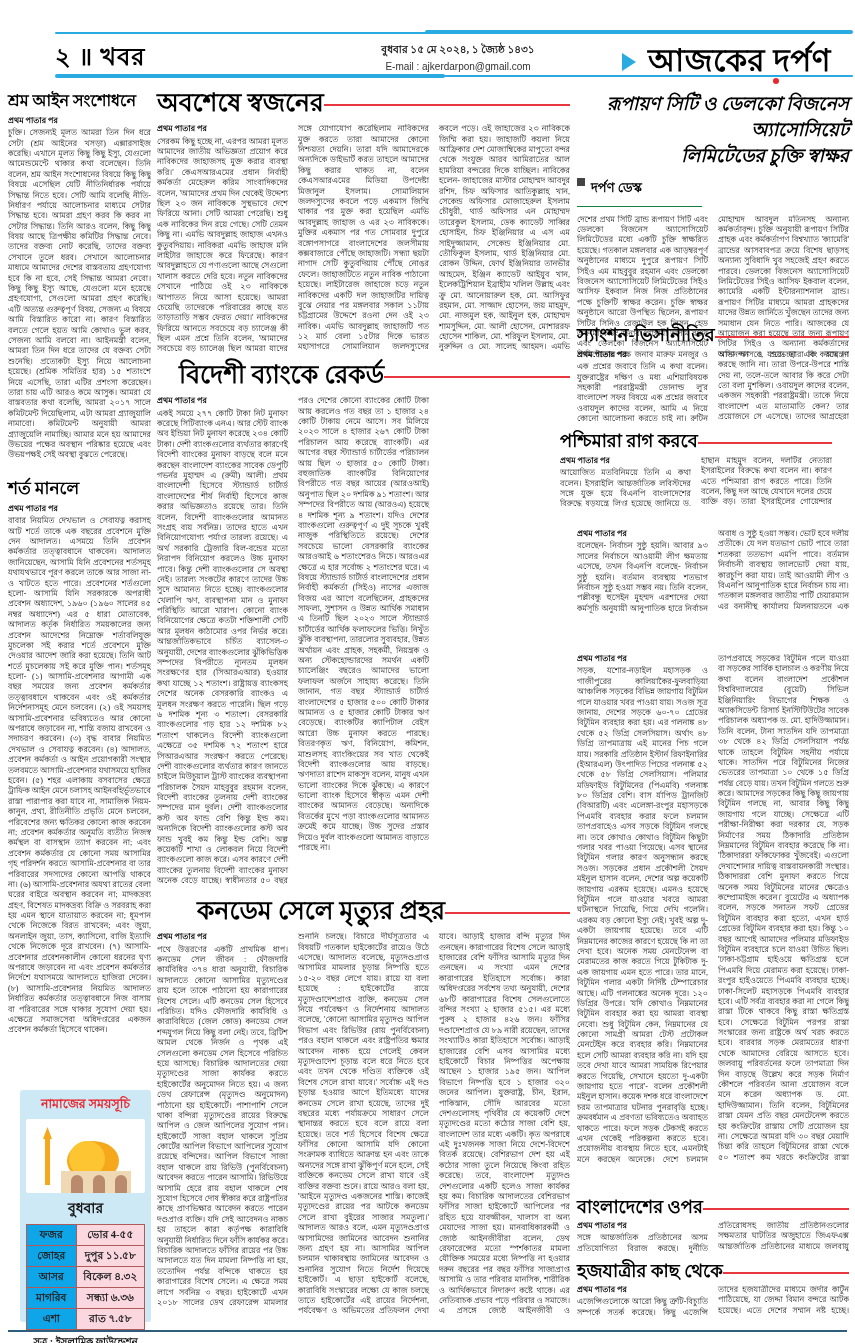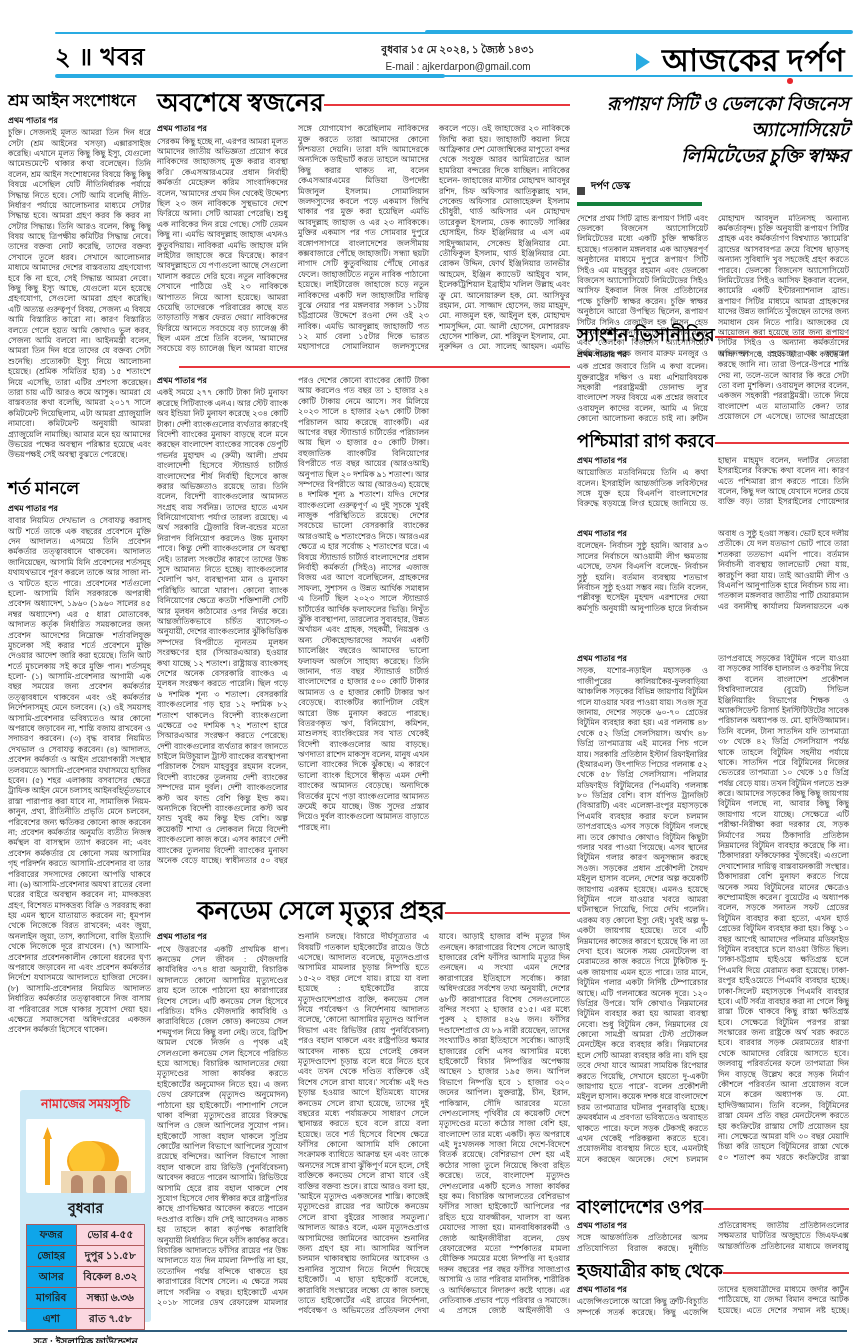--- a/index.html
+++ b/index.html
@@ -6,35 +6,35 @@
   body{width:855px;height:1343px;position:relative;background:#ffffff;
        font-family:"Liberation Serif","DejaVu Serif",serif;color:#111;}
   .abs{position:absolute;}
   
   .rule{position:absolute;left:55px;width:798px;height:5px;}
   .rule .seg{position:absolute;background:#29ABE2;border-radius:2px;}
   .page-label{position:absolute;left:55px;top:38px;font-size:24px;font-weight:bold;color:#000;letter-spacing:1px;}
   .date-block{position:absolute;left:328px;top:42px;width:260px;text-align:center;}
   .date-line{font-size:10.5px;color:#222;font-weight:bold;}
   .email-line{font-size:10px;color:#333;margin-top:2px;font-family:"Liberation Sans",sans-serif;}
-  .masthead{position:absolute;right:10px;top:36px;display:flex;align-items:center;gap:12px;}
+  .masthead{position:absolute;right:24px;top:36px;display:flex;align-items:center;gap:12px;}
   .mast-arrow{width:0;height:0;border-top:9px solid transparent;border-bottom:9px solid transparent;border-left:14px solid #29ABE2;}
   .mast-title{font-size:31px;font-weight:bold;color:#000;position:relative;letter-spacing:0.5px;}
   .mast-dot{position:absolute;right:52px;bottom:4px;width:6px;height:6px;border-radius:50%;background:#E8262D;}
   
   .headline{font-weight:bold;color:#000;line-height:1.05;}
   .head-row{display:flex;align-items:center;gap:0;}
   .head-row .redline{flex:1;height:2px;background:#E8373D;margin-top:4px;}
   .cont{display:block;font-weight:bold;font-size:8px;margin-bottom:2px;color:#000;}
   .body-txt{text-align:justify;}
   .art-body{column-gap:10px;column-fill:auto;overflow:hidden;font-size:8px;line-height:1.3;color:#1a1a1a;text-align:justify;}
   .cols3{column-count:3;}
   .cols2{column-count:2;}
-  .byline{font-size:10px;font-weight:bold;color:#000;display:flex;align-items:flex-end;gap:6px;
-          border-bottom:4px solid #15803d;padding-bottom:7px;width:125px;}
+  .byline{font-size:13px;font-weight:bold;color:#000;display:flex;align-items:flex-start;gap:6px;
+          border-bottom:1px solid #15803d;padding-bottom:7px;width:125px;}
   .byline .sq{width:8px;height:8px;background:#444;display:inline-block;}
   
   .prayer{position:absolute;left:20px;top:1090px;width:131px;height:232px;background:#CDE9F6;border-radius:3px;
           box-sizing:border-box;padding:5px 6px;font-family:"Liberation Serif",serif;}
   .prayer-title{color:#E8262D;font-weight:bold;font-size:12.5px;text-align:center;}
   .prayer-img{background:#fff;height:74px;margin-top:4px;border-radius:2px;display:flex;align-items:flex-end;justify-content:center;overflow:hidden;}
   .prayer-day{font-size:14px;font-weight:bold;text-align:center;margin:4px 0 3px;}
   .ptable{width:100%;border-collapse:collapse;font-size:10.5px;font-weight:bold;color:#222;}
   .ptable td{border:1px solid #B05A5A;padding:1.5px 3px;text-align:center;}
   .ptable td.nm{background:#0ea5e9;width:42%;}
@@ -130,20 +130,21 @@
     <span class="redline"></span>
   </div>
   <div class="art-body cols3" style="height:234px;margin-top:8px;">
     <span class="cont">প্রথম পাতার পর</span>
     <span class="body-txt">সেরকম কিছু হচ্ছে না, এরপর আমরা মূলত আমাদের জাতীয় অভিজ্ঞতা প্রয়োগ করে নাবিকদের জাহাজসহ মুক্ত করার ব্যবস্থা করি।' কেএসআরএমের প্রধান নির্বাহী কর্মকর্তা মেহেরুল করিম সাংবাদিকদের বলেন, 'আমাদের প্রথম দিন থেকেই উদ্দেশ্য ছিল ২৩ জন নাবিককে সুস্থভাবে দেশে ফিরিয়ে আনা। সেটি আমরা পেরেছি। শুধু এক নাবিকের দিন রয়ে গেছে। সেটি তেমন কিছু না। এমভি আবদুল্লাহ জাহাজ এখনও কুতুবদিয়ায়। নাবিকরা এমভি জাহাজ মনি লাইটার জাহাজে করে ফিরেছে। কারণ আবদুল্লাহতে যে পণ্যগুলো আছে সেগুলো খালাস করতে দেরি হবে। নতুন নাবিকদের সেখানে পাঠিয়ে ওই ২৩ নাবিককে আপাতত নিয়ে আসা হয়েছে। আমরা চেয়েছি তাদেরকে পরিবারের কাছে যত তাড়াতাড়ি সম্ভব ফেরত দেয়া।' নাবিকদের ফিরিয়ে আনতে সবচেয়ে বড় চ্যালেঞ্জ কী ছিল এমন প্রশ্নে তিনি বলেন, 'আমাদের সবচেয়ে বড় চ্যালেঞ্জ ছিল আমরা যাদের সঙ্গে যোগাযোগ করেছিলাম নাবিকদের মুক্ত করতে তারা আমাদের কোনো নিশ্চয়তা দেয়নি। তারা যদি আমাদেরকে অন্যদিকে ডাইভার্ট করত তাহলে আমাদের কিছু করার থাকত না, বলেন কেএসআরএমের মিডিয়া উপদেষ্টা মিজানুল ইসলাম। সোমালিয়ান জলদস্যুদের কবলে পড়ে একমাস জিম্মি থাকার পর মুক্ত করা হয়েছিল এমভি আবদুল্লাহ জাহাজ ও এর ২৩ নাবিককে। মুক্তির একমাস পর গত সোমবার দুপুরে বঙ্গোপসাগরে বাংলাদেশের জলসীমায় কক্সবাজারে পৌঁছে জাহাজটি। সন্ধ্যা ছয়টা নাগাদ সেটি কুতুবদিয়ায় পৌঁছে নোঙর ফেলে। জাহাজটিতে নতুন নাবিক পাঠানো হয়েছে। লাইটারেজ জাহাজে চড়ে নতুন নাবিকদের একটি দল জাহাজটির দায়িত্ব বুঝে নেয়ার পর মঙ্গলবার সকাল ১১টায় চট্টগ্রামের উদ্দেশে রওনা দেন ওই ২৩ নাবিক। এমভি আবদুল্লাহ জাহাজটি গত ১২ মার্চ বেলা ১৫টার দিকে ভারত মহাসাগরে সোমালিয়ান জলদস্যুদের কবলে পড়ে। ওই জাহাজের ২৩ নাবিককে জিম্মি করা হয়। জাহাজটি কয়লা নিয়ে আফ্রিকার দেশ মোজাম্বিকের মাপুতো বন্দর থেকে সংযুক্ত আরব আমিরাতের আল হামরিয়া বন্দরের দিকে যাচ্ছিল। নাবিকের হলেন- জাহাজের মাস্টার মোহাম্মদ আবদুর রশিদ, চিফ অফিসার আতিকুল্লাহ খান, সেকেন্ড অফিসার মোজাহেরুল ইসলাম চৌধুরী, থার্ড অফিসার এন মোহাম্মদ তারেকুল ইসলাম, ডেক ক্যাডেট সাব্বির হোসাইন, চিফ ইঞ্জিনিয়ার এ এস এম সাইদুজ্জামান, সেকেন্ড ইঞ্জিনিয়ার মো. তৌফিকুল ইসলাম, থার্ড ইঞ্জিনিয়ার মো. রোকন উদ্দিন, ফোর্থ ইঞ্জিনিয়ার তানভীর আহমেদ, ইঞ্জিন ক্যাডেট আইয়ুব খান, ইলেকট্রিশিয়ান ইব্রাহীম খলিল উল্লাহ এবং ক্রু মো. আনোয়ারুল হক, মো. আসিফুর রহমান, মো. সাজ্জাদ হোসেন, জয় মাহমুদ, মো. নাজমুল হক, আইনুল হক, মোহাম্মদ শামসুদ্দিন, মো. আলী হোসেন, মোশাররফ হোসেন শাকিল, মো. শরিফুল ইসলাম, মো. নুরুদ্দিন ও মো. সালেহ আহমদ। এমভি আবদুল্লাহর মালিকপক্ষ বরাবরই আশাবাদী ছিলেন। তারা ইউরোপীয় ইউনিয়ন ও ভারতীয় নৌবাহিনীর কমান্ডো অভিযানের বিরোধিতা করে বলেছিলেন, কোনো রক্তের বিনিময়ে তারা জাহাজ ফেরত চান না। আলাপ-আলোচনা এবং দস্যুদের সন্তুষ্ট করেই তারা সবাইকে নিরাপদে দেশে ফেরাতে চান। অবশেষে বীমা কোম্পানিসহ মধ্যস্থতাকারীদের সহায়তায় বিপুল অর্থের মুক্তিপণ দিয়ে ৩৩ দিনের মাথায় নাবিকদের মুক্ত করা হয়। মুক্তিপণ পরিশোধের পর গত ১৩ এপ্রিল বাংলাদেশ সময় রাত ৩টা ৮ মিনিটে জিম্মি জাহাজ এমভি আবদুল্লাহ থেকে নেমে যায় সোমালিয়ার জলদস্যুরা। জলদস্যুরা নেমে যাওয়ার পরই জাহাজটি সংযুক্ত আরব আমিরাতের আল হামরিয়া বন্দরের উদ্দেশে রওনা দেয়। ইউরোপীয় ইউনিয়নের দুটি যুদ্ধজাহাজ এমভি আবদুল্লাহকে জলদস্যুদের নিয়ন্ত্রিত উপকূল থেকে সোমালিয়ার সীমানা পার করে দেয়। জাহাজটি ২১ এপ্রিল বাংলাদেশ সময় বিকেল সাড়ে চারটায় আল হামরিয়া বন্দরের বহির্নোঙরে পৌঁছে। পরদিন সন্ধ্যা সোয়া ৭টায় নোঙর করে জেটিতে। সেখানে ৫৫ হাজার মেট্রিকটন কয়লা খালাসের পর ২৭ এপ্রিল সন্ধ্যায় সেটি চুনাপাথর বোঝাই করার জন্য মিনা সাকার বন্দরে যায়। চুনাপাথর বোঝাই করে আরব আমিরাতের ফুজাইরা বন্দর থেকে জ্বালানি নিয়ে ৩০ এপ্রিল জাহাজটি দেশের উদ্দেশে রওনা দেয়।</span>
   </div>
 </div>
 
 <div class="abs" style="left:157px;top:362px;width:413px;">
   <div class="head-row" style="padding-left:22px;">
+    <span class="headline" style="font-size:25px;">বিদেশী ব্যাংকে রেকর্ড</span>
     <span class="redline"></span>
   </div>
   <div class="art-body cols3" style="height:496px;margin-top:8px;">
     <span class="cont">প্রথম পাতার পর</span>
     <span class="body-txt">একই সময়ে ২৭৭ কোটি টাকা নিট মুনাফা করেছে সিটিব্যাংক এনএ। আর স্টেট ব্যাংক অব ইন্ডিয়া নিট মুনাফা করেছে ২৩৪ কোটি টাকা। দেশী ব্যাংকগুলোর ব্যর্থতার কারণেই বিদেশী ব্যাংকের মুনাফা বাড়ছে বলে মনে করছেন বাংলাদেশ ব্যাংকের সাবেক ডেপুটি গভর্নর মুহাম্মদ এ (রুমী) আলী। প্রথম বাংলাদেশী হিসেবে স্ট্যান্ডার্ড চার্টার্ড বাংলাদেশের শীর্ষ নির্বাহী হিসেবে কাজ করার অভিজ্ঞতাও রয়েছে তার। তিনি বলেন, বিদেশী ব্যাংকগুলোর আমানত সংগ্রহ ব্যয় সর্বনিম্ন। তাদের হাতে এখন বিনিয়োগযোগ্য পর্যাপ্ত তারল্য রয়েছে। এ অর্থ সরকারি ট্রেজারি বিল-বন্ডের মতো নিরাপদ বিনিয়োগ করলেও উচ্চ মুনাফা পাবে। কিন্তু দেশী ব্যাংকগুলোর সে অবস্থা নেই। তারল্য সংকটের কারণে তাদের উচ্চ সুদে আমানত নিতে হচ্ছে। ব্যাংকগুলোর খেলাপি ঋণ, ব্যবস্থাপনা মান ও মুনাফা পরিস্থিতি আরো খারাপ। কোনো ব্যাংক বিনিয়োগের ক্ষেত্রে কতটা শক্তিশালী সেটি আর মূলধন কাঠামোর ওপর নির্ভর করে। আন্তর্জাতিকভাবে চর্চিত ব্যাসেল-৩ অনুযায়ী, দেশের ব্যাংকগুলোর ঝুঁকিভিত্তিক সম্পদের বিপরীতে ন্যূনতম মূলধন সংরক্ষণের হার (সিআরএআর) হওয়ার কথা যাচ্ছে ১২ শতাংশ। রাষ্ট্রায়ত্ত ব্যাংকসহ দেশের অনেক বেসরকারি ব্যাংকও এ মূলধন সংরক্ষণ করতে পারেনি। ছিল গড়ে ৬ দশমিক শূন্য ৩ শতাংশ। বেসরকারি ব্যাংকগুলোর গড় হার ১২ দশমিক ৮২ শতাংশ থাকলেও বিদেশী ব্যাংকগুলো এক্ষেত্রে ৩৫ দশমিক ৭২ শতাংশ হারে সিআরএআর সংরক্ষণ করতে পেরেছে। দেশী ব্যাংকগুলোর ব্যর্থতার কারণ জানতে চাইলে মিউচুয়াল ট্রাস্ট ব্যাংকের ব্যবস্থাপনা পরিচালক সৈয়দ মাহবুবুর রহমান বলেন, বিদেশী ব্যাংকের তুলনায় দেশী ব্যাংকের সম্পদের মান দুর্বল। দেশী ব্যাংকগুলোর কস্ট অব ফান্ড বেশি কিন্তু ইল্ড কম। অন্যদিকে বিদেশী ব্যাংকগুলোর কস্ট অব ফান্ড খুবই কম কিন্তু ইল্ড বেশি। অল্প কয়েকটি শাখা ও লোকবল নিয়ে বিদেশী ব্যাংকগুলো কাজ করে। এসব কারণে দেশী ব্যাংকের তুলনায় বিদেশী ব্যাংকের মুনাফা অনেক বেড়ে যাচ্ছে। স্বাধীনতার ৫০ বছর পরও দেশের কোনো ব্যাংকের কোটি টাকা আয় করলেও গত বছর তা ১ হাজার ২৪ কোটি টাকায় নেমে আসে। সব মিলিয়ে ২০২৩ সালে ৪ হাজার ২৬৭ কোটি টাকা পরিচালন আয় করেছে ব্যাংকটি। এর আগের বছর স্ট্যান্ডার্ড চার্টার্ডের পরিচালন আয় ছিল ৩ হাজার ৫০ কোটি টাকা। বহুজাতিক ব্যাংকটির বিনিয়োগের বিপরীতে গত বছর আয়ের (আরওআই) অনুপাত ছিল ২০ দশমিক ৯১ শতাংশ। আর সম্পদের বিপরীতে আয় (আরওএ) হয়েছে ৪ দশমিক শূন্য ৯ শতাংশ। যদিও দেশের ব্যাংকগুলো গুরুত্বপূর্ণ এ দুই সূচকে খুবই নাজুক পরিস্থিতিতে রয়েছে। দেশের সবচেয়ে ভালো বেসরকারি ব্যাংকের আরওআই ৬ শতাংশেরও নিচে। আরওএর ক্ষেত্রে এ হার সর্বোচ্চ ২ শতাংশের ঘরে। এ বিষয়ে স্ট্যান্ডার্ড চার্টার্ড বাংলাদেশের প্রধান নির্বাহী কর্মকর্তা (সিইও) নাসের এজাজ বিজয় এর আগে বলেছিলেন, গ্রাহকদের সাফল্য, সুশাসন ও উন্নত আর্থিক সমাধান এ তিনটি ছিল ২০২৩ সালে স্ট্যান্ডার্ড চার্টার্ডের আর্থিক ফলাফলের ভিত্তি। নিখুঁত ঝুঁকি ব্যবস্থাপনা, তারল্যের সুব্যবহার, উন্নত অর্থায়ন এবং গ্রাহক, সহকর্মী, নিয়ন্ত্রক ও অন্য স্টেকহোল্ডারদের সমর্থন একটি চ্যালেঞ্জিং বছরেও আমাদের ভালো ফলাফল অর্জনে সাহায্য করেছে। তিনি জানান, গত বছর স্ট্যান্ডার্ড চার্টার্ড বাংলাদেশের ৫ হাজার ৫০০ কোটি টাকার আমানত ও ৫ হাজার কোটি টাকার ঋণ বেড়েছে। ব্যাংকটির ক্যাপিটাল বেইস আরো উচ্চ মুনাফা করতে পারছে। বিতরণকৃত ঋণ, বিনিয়োগ, কমিশন, মাশুলসহ ব্যাংকিংয়ের সব খাত থেকেই বিদেশী ব্যাংকগুলোর আয় বাড়ছে। ঋণদাতা রাশেদ মাকসুদ বলেন, মানুষ এখন ভালো ব্যাংকের দিকে ঝুঁকছে। এ কারণে ভালো ব্যাংক হিসেবে স্বীকৃত এমন দেশী ব্যাংকের আমানত বেড়েছে। অন্যদিকে বিতর্কের মুখে পড়া ব্যাংকগুলোর আমানত ক্রমেই কমে যাচ্ছে। উচ্চ সুদের প্রস্তাব দিয়েও দুর্বল ব্যাংকগুলো আমানত বাড়াতে পারছে না।</span>
   </div>
 </div>
 
 <div class="abs" style="left:157px;top:898px;width:413px;">
   <div class="head-row" style="padding-left:40px;">
@@ -174,21 +175,21 @@
   <div class="head-row">
     <span class="headline" style="font-size:18px;">স্যাংশন-ভিসানীতির</span>
     <span class="redline"></span>
   </div>
   <div class="art-body cols2" style="height:76px;margin-top:5px;">
     <span class="cont">প্রথম পাতার পর</span>
     <span class="body-txt">এক প্রশ্নের জবাবে তিনি এ কথা বলেন। যুক্তরাষ্ট্রের দক্ষিণ ও মধ্য এশিয়াবিষয়ক সহকারী পররাষ্ট্রমন্ত্রী ডোনাল্ড লু'র বাংলাদেশ সফর বিষয়ে এক প্রশ্নের জবাবে ওবায়দুল কাদের বলেন, আমি এ নিয়ে কোনো আলোচনা করতে চাই না। রুটিন আসা আসবে, যাবে। তারা কি করছে না করছে জানি না। তারা উপরে-উপরে শাস্তি দেয় না, তলে-তলে আবার কি করে সেটা তো বলা মুশকিল। ওবায়দুল কাদের বলেন, একজন সহকারী পররাষ্ট্রমন্ত্রী। তাকে নিয়ে বাংলাদেশ এত মাতামাতি কেন? তার প্রয়োজনে সে এসেছে। তাদের আগ্রহেরা আছে। সম্পর্ক যখন থাকে সম্পর্কের বিভিন্ন বিষয় নিয়ে আলাপ-আলোচনা থাকে। তো সেটা তারা করতে আসছেন। আমরা দাওয়াত করে ডাকিনি আনছি না। সাংবাদিকদের আরেক প্রশ্নের জবাবে ওবায়দুল কাদের বলেন, আমরা কোনো প্রকার স্যাংশন, ভিসানীতি এগুলোর কেয়ার করি না।</span>
   </div>
 </div>
 
-<div class="abs" style="left:577px;top:432px;width:272px;">
+<div class="abs" style="left:560px;top:432px;width:272px;">
   <div class="head-row">
     <span class="headline" style="font-size:18px;">পশ্চিমারা রাগ করবে</span>
     <span class="redline"></span>
   </div>
   <div class="art-body cols2" style="height:62px;margin-top:5px;">
     <span class="cont">প্রথম পাতার পর</span>
     <span class="body-txt">আয়োজিত মতবিনিময়ে তিনি এ কথা বলেন। ইসরাইলি আন্তর্জাতিক লবিস্টদের সঙ্গে যুক্ত হয়ে বিএনপি বাংলাদেশের বিরুদ্ধে ষড়যন্ত্রে লিপ্ত হয়েছে জানিয়ে ড. হাছান মাহমুদ বলেন, দলটির নেতারা ইসরাইলের বিরুদ্ধে কথা বলেন না। কারণ এতে পশ্চিমারা রাগ করতে পারে। তিনি বলেন, কিছু দল আছে যেখানে দলের চেয়ে ব্যক্তি বড়। তারা ইসরাইলের গোয়েন্দার সঙ্গে দেখা করেছে। তারা আজকে বিএনপির শরিক। এসময় খুব শিগগিরই বাংলাদেশ আবারও ফিলিস্তিনে খাদ্য সহায়তা পাঠাবে বলেও জানান পররাষ্ট্রমন্ত্রী। কিছু ইসলামি দল আছে নির্বাচনের আগে সরকারের বিরুদ্ধে অবস্থান নিয়েছে মন্তব্য করে পররাষ্ট্রমন্ত্রী বলেন, নেতানিয়াহুর বিরুদ্ধে কথা বলতে এখন দেখি না। এরা আসলে ইসলামের লোক নয়।</span>
   </div>
 </div>
 

